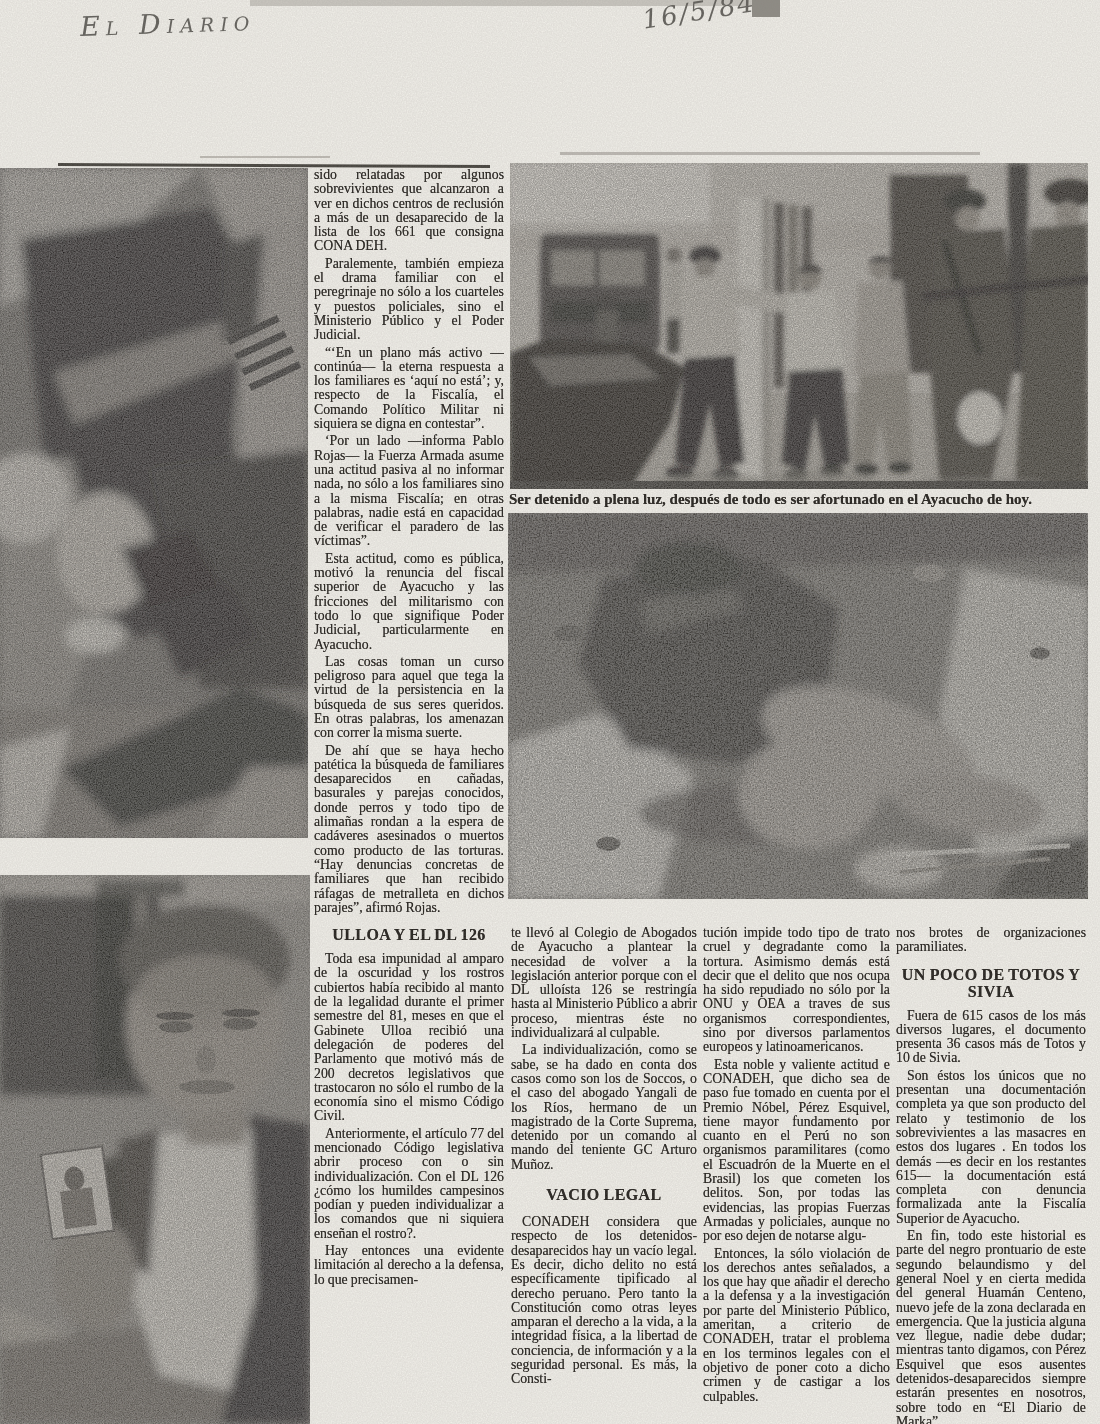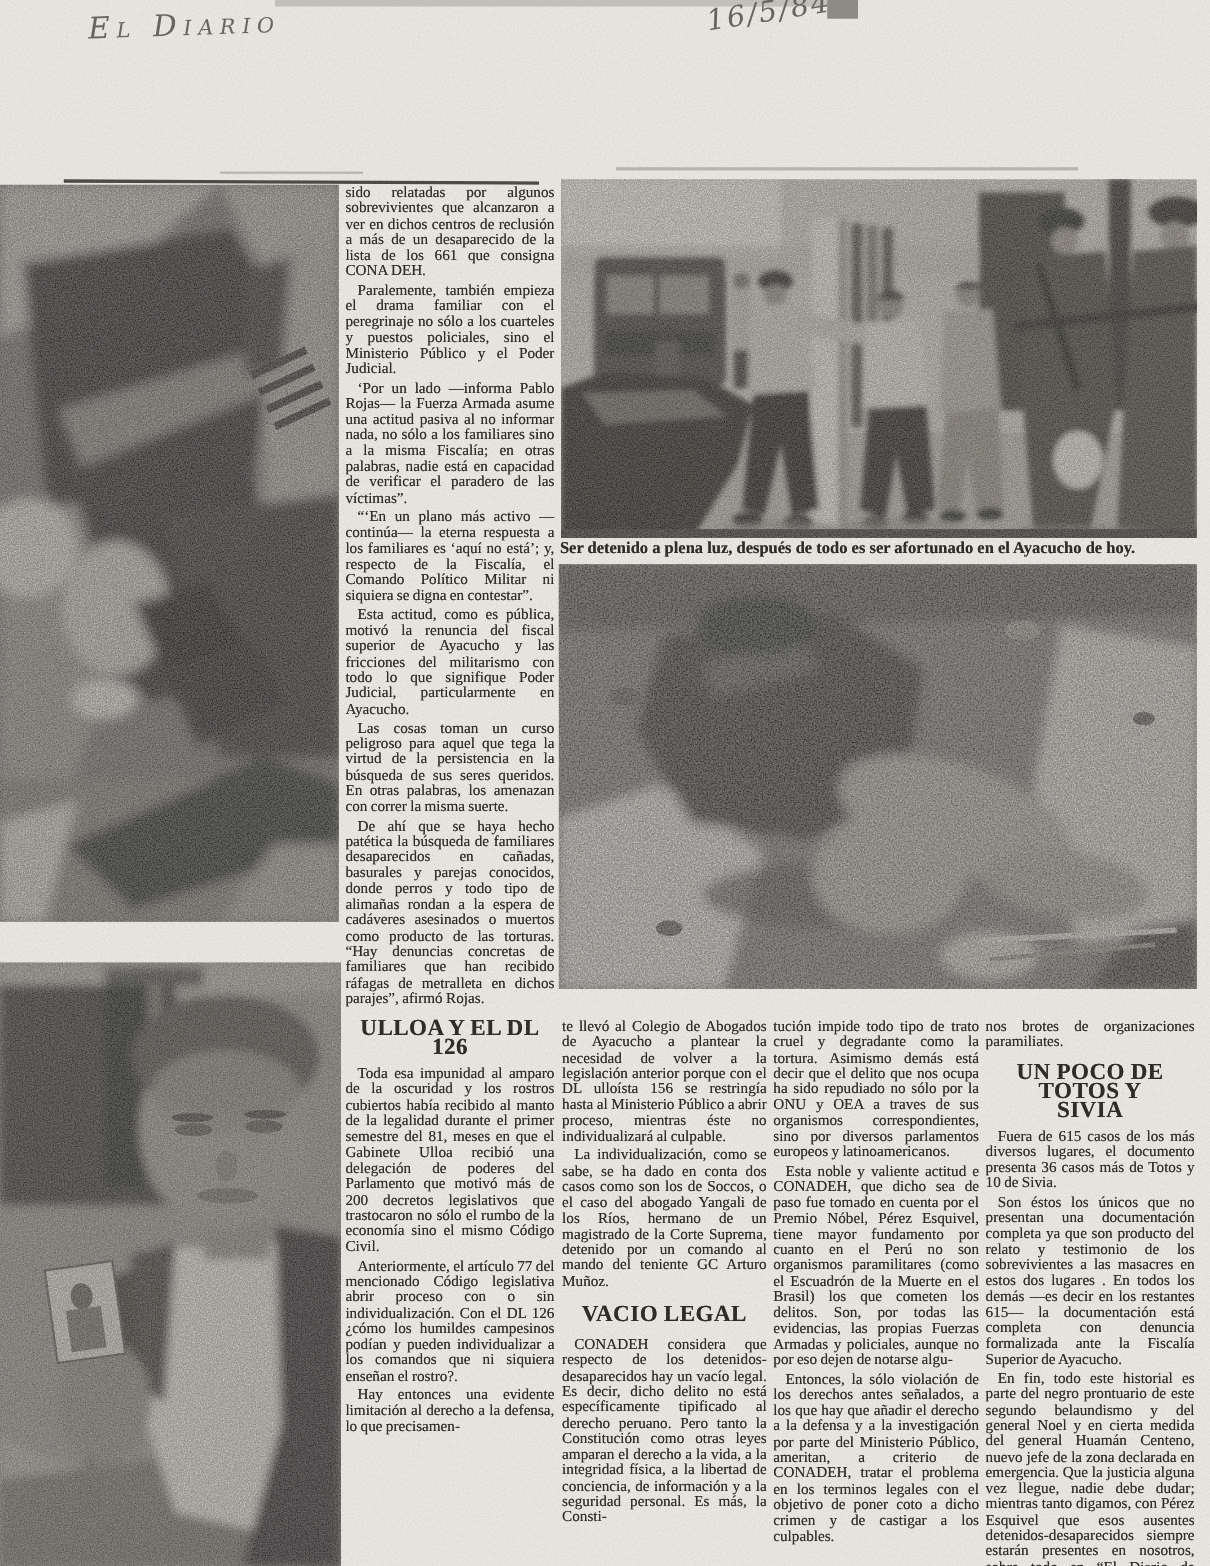--- a/index.html
+++ b/index.html
@@ -14,21 +14,21 @@
   .rule-faint2{left:200px;top:156px;width:130px;height:2px;background:#b2aea6;opacity:.8;}
   
   .hand{position:absolute;color:#605e59;font-style:italic;font-family:"DejaVu Serif",serif;white-space:nowrap;}
   .hand-pub{left:80px;top:8px;font-size:27px;letter-spacing:6px;transform:rotate(-2deg);font-variant:small-caps;}
   .hand-date{left:642px;top:-4px;font-size:26px;letter-spacing:2px;transform:rotate(-9deg);}
   
   .col{position:absolute;text-align:justify;font-size:13.8px;line-height:14.3px;word-spacing:-.4px;
        text-shadow:0 0 .5px rgba(32,28,24,.75);overflow:hidden;}
   .col p{margin:0 0 3px 0;text-indent:11px;}
   .col p.noind{text-indent:0;}
-  .col .head{font-size:21px;font-weight:bold;text-align:center;text-indent:0;
+  .col .head{font-size:16px;font-weight:bold;text-align:center;text-indent:0;
              margin:11px 0 9px 0;letter-spacing:.4px;line-height:17px;}
   .col .head2{margin:14px 0 12px 0;}
   .col1{left:314px;top:168px;width:190px;height:1256px;}
   .col2{left:511px;top:926px;width:186px;height:498px;}
   .col3{left:703px;top:926px;width:187px;height:498px;}
   .col4{left:896px;top:926px;width:190px;height:498px;}
   
   svg.ph{position:absolute;display:block;}
   .ph-a{left:0;top:168px;width:308px;height:670px;}
   .ph-b{left:0;top:875px;width:310px;height:549px;}
@@ -275,33 +275,33 @@
       <ellipse cx="530" cy="140" rx="10" ry="6" fill="#4e4941"></ellipse>
       <ellipse cx="100" cy="330" rx="12" ry="7" fill="#4e4941"></ellipse>
     </g>
     <rect width="578" height="385" filter="url(#dd)" opacity=".5"></rect>
     <rect width="578" height="385" filter="url(#dl)" opacity=".35"></rect>
   </svg>
 
   <div class="col col1">
     <p class="noind">sido relatadas por algunos sobrevivientes que alcanzaron a ver en dichos centros de reclusión a más de un desaparecido de la lista de los 661 que consigna CONA DEH.</p>
     <p>Paralemente, también empieza el drama familiar con el peregrinaje no sólo a los cuarteles y puestos policiales, sino el Ministerio Público y el Poder Judicial.</p>
+    <p>“‘En un plano más activo —continúa— la eterna respuesta a los familiares es ‘aquí no está’; y, respecto de la Fiscalía, el Comando Político Militar ni siquiera se digna en contestar”.</p>
     <p>‘Por un lado —informa Pablo Rojas— la Fuerza Armada asume una actitud pasiva al no informar nada, no sólo a los familiares sino a la misma Fiscalía; en otras palabras, nadie está en capacidad de verificar el paradero de las víctimas”.</p>
-    <p>“‘En un plano más activo —continúa— la eterna respuesta a los familiares es ‘aquí no está’; y, respecto de la Fiscalía, el Comando Político Militar ni siquiera se digna en contestar”.</p>
     <p>Esta actitud, como es pública, motivó la renuncia del fiscal superior de Ayacucho y las fricciones del militarismo con todo lo que signifique Poder Judicial, particularmente en Ayacucho.</p>
     <p>Las cosas toman un curso peligroso para aquel que tega la virtud de la persistencia en la búsqueda de sus seres queridos. En otras palabras, los amenazan con correr la misma suerte.</p>
     <p>De ahí que se haya hecho patética la búsqueda de familiares desaparecidos en cañadas, basurales y parejas conocidos, donde perros y todo tipo de alimañas rondan a la espera de cadáveres asesinados o muertos como producto de las torturas. “Hay denuncias concretas de familiares que han recibido ráfagas de metralleta en dichos parajes”, afirmó Rojas.</p>
     <p class="head">ULLOA Y EL DL 126</p>
     <p>Toda esa impunidad al amparo de la oscuridad y los rostros cubiertos había recibido al manto de la legalidad durante el primer semestre del 81, meses en que el Gabinete Ulloa recibió una delegación de poderes del Parlamento que motivó más de 200 decretos legislativos que trastocaron no sólo el rumbo de la economía sino el mismo Código Civil.</p>
     <p>Anteriormente, el artículo 77 del mencionado Código legislativa abrir proceso con o sin individualización. Con el DL 126 ¿cómo los humildes campesinos podían y pueden individualizar a los comandos que ni siquiera enseñan el rostro?.</p>
     <p>Hay entonces una evidente limitación al derecho a la defensa, lo que precisamen-</p>
   </div>
 
   <div class="col col2">
-    <p class="noind">te llevó al Colegio de Abogados de Ayacucho a plantear la necesidad de volver a la legislación anterior porque con el DL ulloísta 156 se restringía hasta al Ministerio Público a abrir proceso, mientras éste no individualizará al culpable.</p>
+    <p class="noind">te llevó al Colegio de Abogados de Ayacucho a plantear la necesidad de volver a la legislación anterior porque con el DL ulloísta 126 se restringía hasta al Ministerio Público a abrir proceso, mientras éste no individualizará al culpable.</p>
     <p>La individualización, como se sabe, se ha dado en conta dos casos como son los de Soccos, o el caso del abogado Yangali de los Ríos, hermano de un magistrado de la Corte Suprema, detenido por un comando al mando del teniente GC Arturo Muñoz.</p>
     <p class="head head2">VACIO LEGAL</p>
     <p>CONADEH considera que respecto de los detenidos-desaparecidos hay un vacío legal. Es decir, dicho delito no está específicamente tipificado al derecho peruano. Pero tanto la Constitución como otras leyes amparan el derecho a la vida, a la integridad física, a la libertad de conciencia, de información y a la seguridad personal. Es más, la Consti-</p>
   </div>
 
   <div class="col col3">
     <p class="noind">tución impide todo tipo de trato cruel y degradante como la tortura. Asimismo demás está decir que el delito que nos ocupa ha sido repudiado no sólo por la ONU y OEA a traves de sus organismos correspondientes, sino por diversos parlamentos europeos y latinoamericanos.</p>
     <p>Esta noble y valiente actitud e CONADEH, que dicho sea de paso fue tomado en cuenta por el Premio Nóbel, Pérez Esquivel, tiene mayor fundamento por cuanto en el Perú no son organismos paramilitares (como el Escuadrón de la Muerte en el Brasil) los que cometen los delitos. Son, por todas las evidencias, las propias Fuerzas Armadas y policiales, aunque no por eso dejen de notarse algu-</p>
     <p>Entonces, la sólo violación de los derechos antes señalados, a los que hay que añadir el derecho a la defensa y a la investigación por parte del Ministerio Público, ameritan, a criterio de CONADEH, tratar el problema en los terminos legales con el objetivo de poner coto a dicho crimen y de castigar a los culpables.</p>
   </div>

